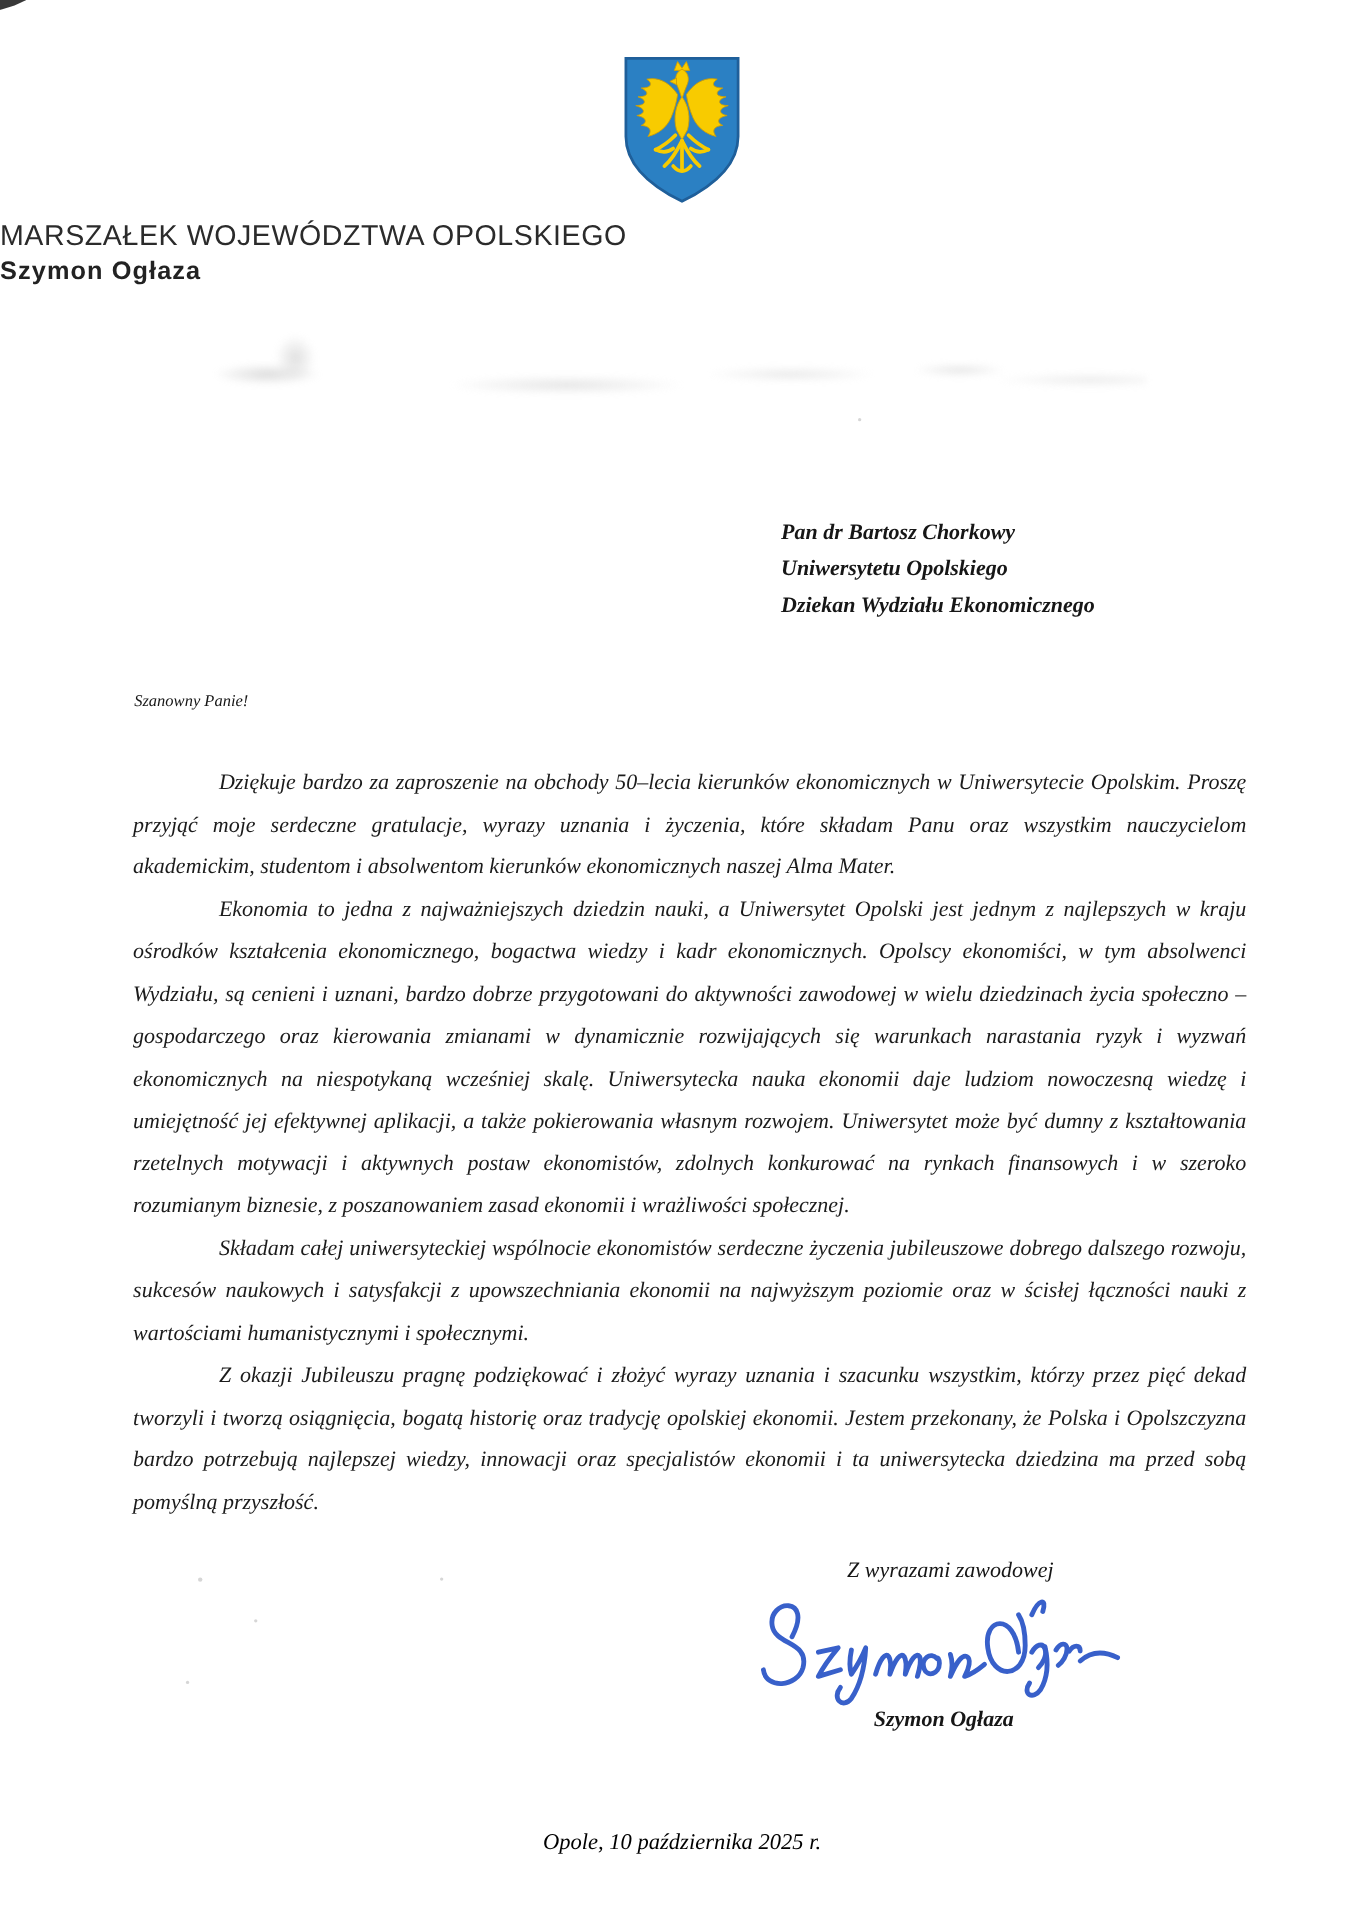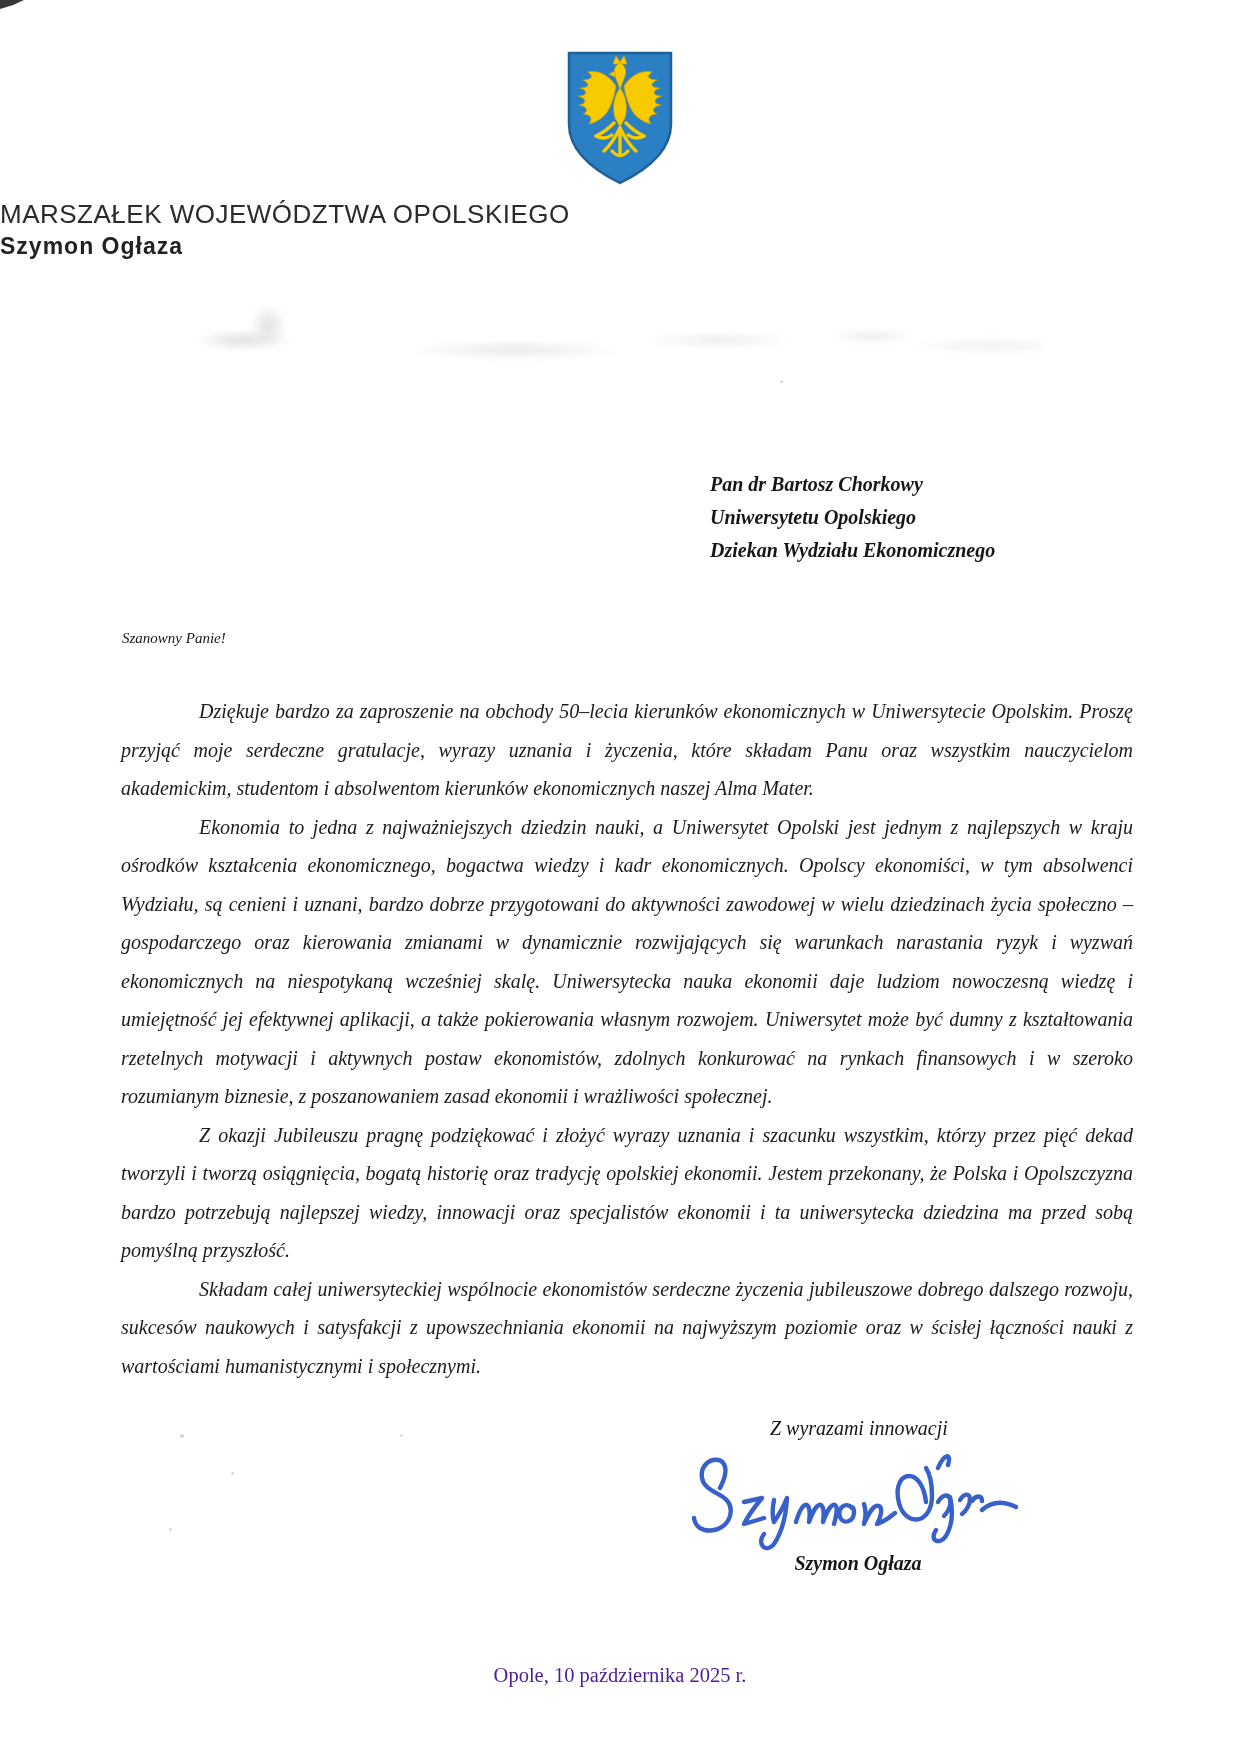--- a/index.html
+++ b/index.html
@@ -75,21 +75,21 @@
     position:absolute;left:686px;top:1438px;width:336px;height:118px;
   }
   .typed-name{
     position:absolute;left:758px;top:1552px;width:200px;
     text-align:center;
     font-style:italic;font-weight:bold;font-size:20px;color:#161616;
   }
   .dateline{
     position:absolute;left:0;top:1664px;width:1240px;
     text-align:center;
-    font-size:20.5px;color:#4c1d95;
+    font-style:italic;font-size:20.5px;color:#000000;
   }
   .speck{
     position:absolute;border-radius:50%;
     background:#b5b5b5;opacity:.55;
   }
 </style>
 </head>
 <body>
 
 <div class="page">
@@ -132,25 +132,25 @@
     <div>Pan dr Bartosz Chorkowy</div>
     <div>Uniwersytetu Opolskiego</div>
     <div>Dziekan Wydziału Ekonomicznego</div>
   </div>
 
   <div class="salutation">Szanowny Panie!</div>
 
   <div class="body-text">
     <p>Dziękuje bardzo za zaproszenie na obchody 50–lecia kierunków ekonomicznych w Uniwersytecie Opolskim. Proszę przyjąć moje serdeczne gratulacje, wyrazy uznania i życzenia, które składam Panu oraz wszystkim nauczycielom akademickim, studentom i absolwentom kierunków ekonomicznych naszej Alma Mater.</p>
     <p>Ekonomia to jedna z najważniejszych dziedzin nauki, a Uniwersytet Opolski jest jednym z najlepszych w kraju ośrodków kształcenia ekonomicznego, bogactwa wiedzy i kadr ekonomicznych. Opolscy ekonomiści, w tym absolwenci Wydziału, są cenieni i uznani, bardzo dobrze przygotowani do aktywności zawodowej w wielu dziedzinach życia społeczno –gospodarczego oraz kierowania zmianami w dynamicznie rozwijających się warunkach narastania ryzyk i wyzwań ekonomicznych na niespotykaną wcześniej skalę. Uniwersytecka nauka ekonomii daje ludziom nowoczesną wiedzę i umiejętność jej efektywnej aplikacji, a także pokierowania własnym rozwojem. Uniwersytet może być dumny z kształtowania rzetelnych motywacji i aktywnych postaw ekonomistów, zdolnych konkurować na rynkach finansowych i w szeroko rozumianym biznesie, z poszanowaniem zasad ekonomii i wrażliwości społecznej.</p>
+    <p>Składam całej uniwersyteckiej wspólnocie ekonomistów serdeczne życzenia jubileuszowe dobrego dalszego rozwoju, sukcesów naukowych i satysfakcji z upowszechniania ekonomii na najwyższym poziomie oraz w ścisłej łączności nauki z wartościami humanistycznymi i społecznymi.</p>
     <p>Z okazji Jubileuszu pragnę podziękować i złożyć wyrazy uznania i szacunku wszystkim, którzy przez pięć dekad tworzyli i tworzą osiągnięcia, bogatą historię oraz tradycję opolskiej ekonomii. Jestem przekonany, że Polska i Opolszczyzna bardzo potrzebują najlepszej wiedzy, innowacji oraz specjalistów ekonomii i ta uniwersytecka dziedzina ma przed sobą pomyślną przyszłość.</p>
-    <p>Składam całej uniwersyteckiej wspólnocie ekonomistów serdeczne życzenia jubileuszowe dobrego dalszego rozwoju, sukcesów naukowych i satysfakcji z upowszechniania ekonomii na najwyższym poziomie oraz w ścisłej łączności nauki z wartościami humanistycznymi i społecznymi.</p>
   </div>
 
-  <div class="closing-phrase">Z wyrazami innowacji</div>
+  <div class="closing-phrase">Z wyrazami zawodowej</div>
 
   <svg class="signature" viewBox="0 0 336 118" aria-hidden="true">
     <g fill="none" stroke="#2853c6" stroke-width="4.4" stroke-linecap="round" stroke-linejoin="round" opacity="0.92">
 
       <path d="M34,50 C54,12 12,16 16,40 C19,58 50,54 44,78 C39,96 10,98 8,80"></path>
 
       <path d="M58,64 L76,60 C66,72 62,78 58,86 L78,80"></path>
 
       <path d="M88,62 C86,72 86,78 88,84 C96,72 99,65 101,60 C100,78 96,94 88,106 C80,116 70,106 78,96"></path>
 

